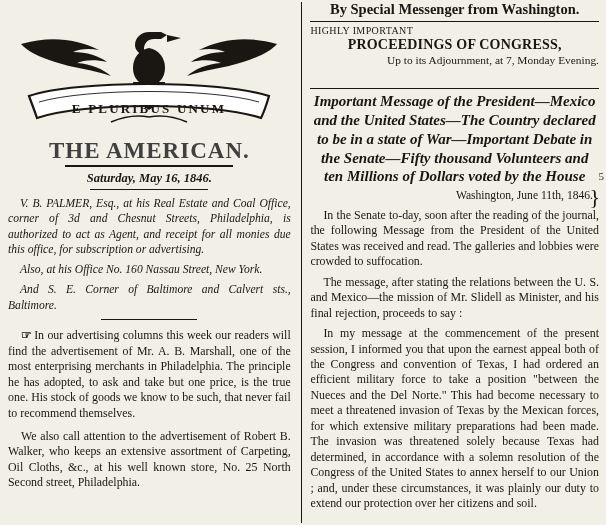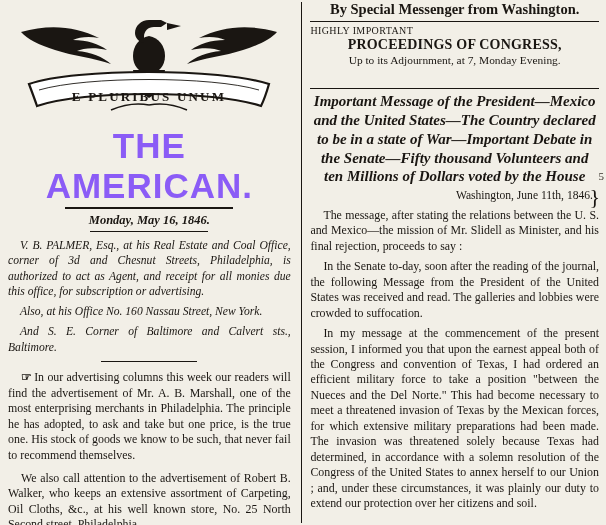--- a/index.html
+++ b/index.html
@@ -16,21 +16,21 @@
   }
   .page {
     position: relative;
     width: 606px;
     height: 525px;
     background: #f2efe7;
     display: flex;
   }
   .col-left {
     width: 352px;
-    padding: 4px 10px 0 8px;
+    padding: 16px 10px 0 8px;
     box-sizing: border-box;
     position: relative;
   }
   .col-rule {
     width: 2px;
     background: #1a1612;
     margin-top: 2px;
     margin-bottom: 2px;
   }
   .col-right {
@@ -42,26 +42,26 @@
   
   .eagle-wrap {
     height: 118px;
     position: relative;
     margin: 2px 0 0 0;
   }
   .eagle-svg { display:block; margin: 0 auto; }
 
   .paper-title {
     text-align: center;
-    font-family: Liberation Sans, sans-serif;
-    font-weight: bold;
-    font-size: 35px;
+    font-family: Liberation Serif, serif;
+    font-weight: bold;
+    font-size: 23px;
     letter-spacing: 1px;
     margin: 2px 0 1px 0;
-    color: #8b5cf6;
+    color: #404040;
   }
   .title-rule {
     width: 168px;
     height: 2px;
     background: #1a1612;
     margin: 1px auto 4px auto;
   }
   .issue-date {
     text-align: center;
     font-style: italic;
@@ -127,21 +127,21 @@
     margin: 1px 0 1px 0;
   }
   .r-head3 {
     text-align: center;
     font-weight: bold;
     font-size: 14px;
     letter-spacing: 0.2px;
     margin: 0 0 1px 0;
   }
   .r-head4 {
-    text-align: center;
+    text-align: right;
     font-size: 11.4px;
     line-height: 1.22;
     margin: 0 0 20px 0;
   }
   .r-deck {
     text-align: center;
     font-style: italic;
     font-weight: bold;
     font-size: 15px;
     line-height: 1.26;
@@ -215,21 +215,21 @@
         <g stroke="#1a1612" stroke-width="1.6" fill="none">
           <path d="M96 104 C 110 98, 124 97, 134 99"></path>
           <path d="M172 104 C 158 98, 144 97, 134 99"></path>
         </g>
       </svg>
     </div>
 
     <div class="paper-title">THE AMERICAN.</div>
     <div class="title-rule"></div>
 
-    <div class="issue-date">Monday, May 16, 1846.</div>
+    <div class="issue-date">Saturday, May 16, 1846.</div>
     <div class="date-rule"></div>
 
     <div class="agent-block">
       <p>V. B. PALMER, Esq., at his Real Estate and Coal Office, corner of 3d and Chesnut Streets, Philadelphia, is authorized to act as Agent, and receipt for all monies due this office, for subscription or advertising.</p>
       <p>Also, at his Office No. 160 Nassau Street, New York.</p>
       <p>And S. E. Corner of Baltimore and Calvert sts., Baltimore.</p>
     </div>
 
     <div class="agent-rule"></div>
 
@@ -250,21 +250,21 @@
     <div class="r-head4">Up to its Adjournment, at 7, Monday Evening.</div>
     <div class="rule-thin"></div>
 
     <div class="r-deck">Important Message of the President—Mexico and the United States—The Country declared to be in a state of War—Important Debate in the Senate—Fifty thousand Volunteers and ten Millions of Dollars voted by the House</div>
 
     <div class="dateline">
       <span class="brace">}</span>
       <span class="l1">Washington, June 11th, 1846.</span>
     </div>
 
+    <p class="r-para">In the Senate to-day, soon after the reading of the journal, the following Message from the President of the United States was received and read.   The galleries and lobbies were crowded to suffocation.</p>
     <p class="r-para">The message, after stating the relations between the U. S. and Mexico—the mission of Mr. Slidell as Minister, and his final rejection, proceeds to say :</p>
-    <p class="r-para">In the Senate to-day, soon after the reading of the journal, the following Message from the President of the United States was received and read.   The galleries and lobbies were crowded to suffocation.</p>
     <p class="r-para">In my message at the commencement of the present session, I informed  you that upon the earnest appeal both of the Congress and convention of Texas, I had ordered an efficient military force to take  a position "between the Nueces and the Del Norte."   This had become necessary to meet a threatened invasion of Texas by the Mexican forces, for which extensive military preparations had been made.   The invasion was threatened solely because Texas had determined, in accordance with a  solemn  resolution of the Congress of the United States to annex herself to our Union ; and, under these circumstances, it was plainly our duty to extend our protection over her citizens and soil.</p>
 
   </div>
 
   <div class="pagemark">5</div>
 
 </div>
 
 </body></html>

